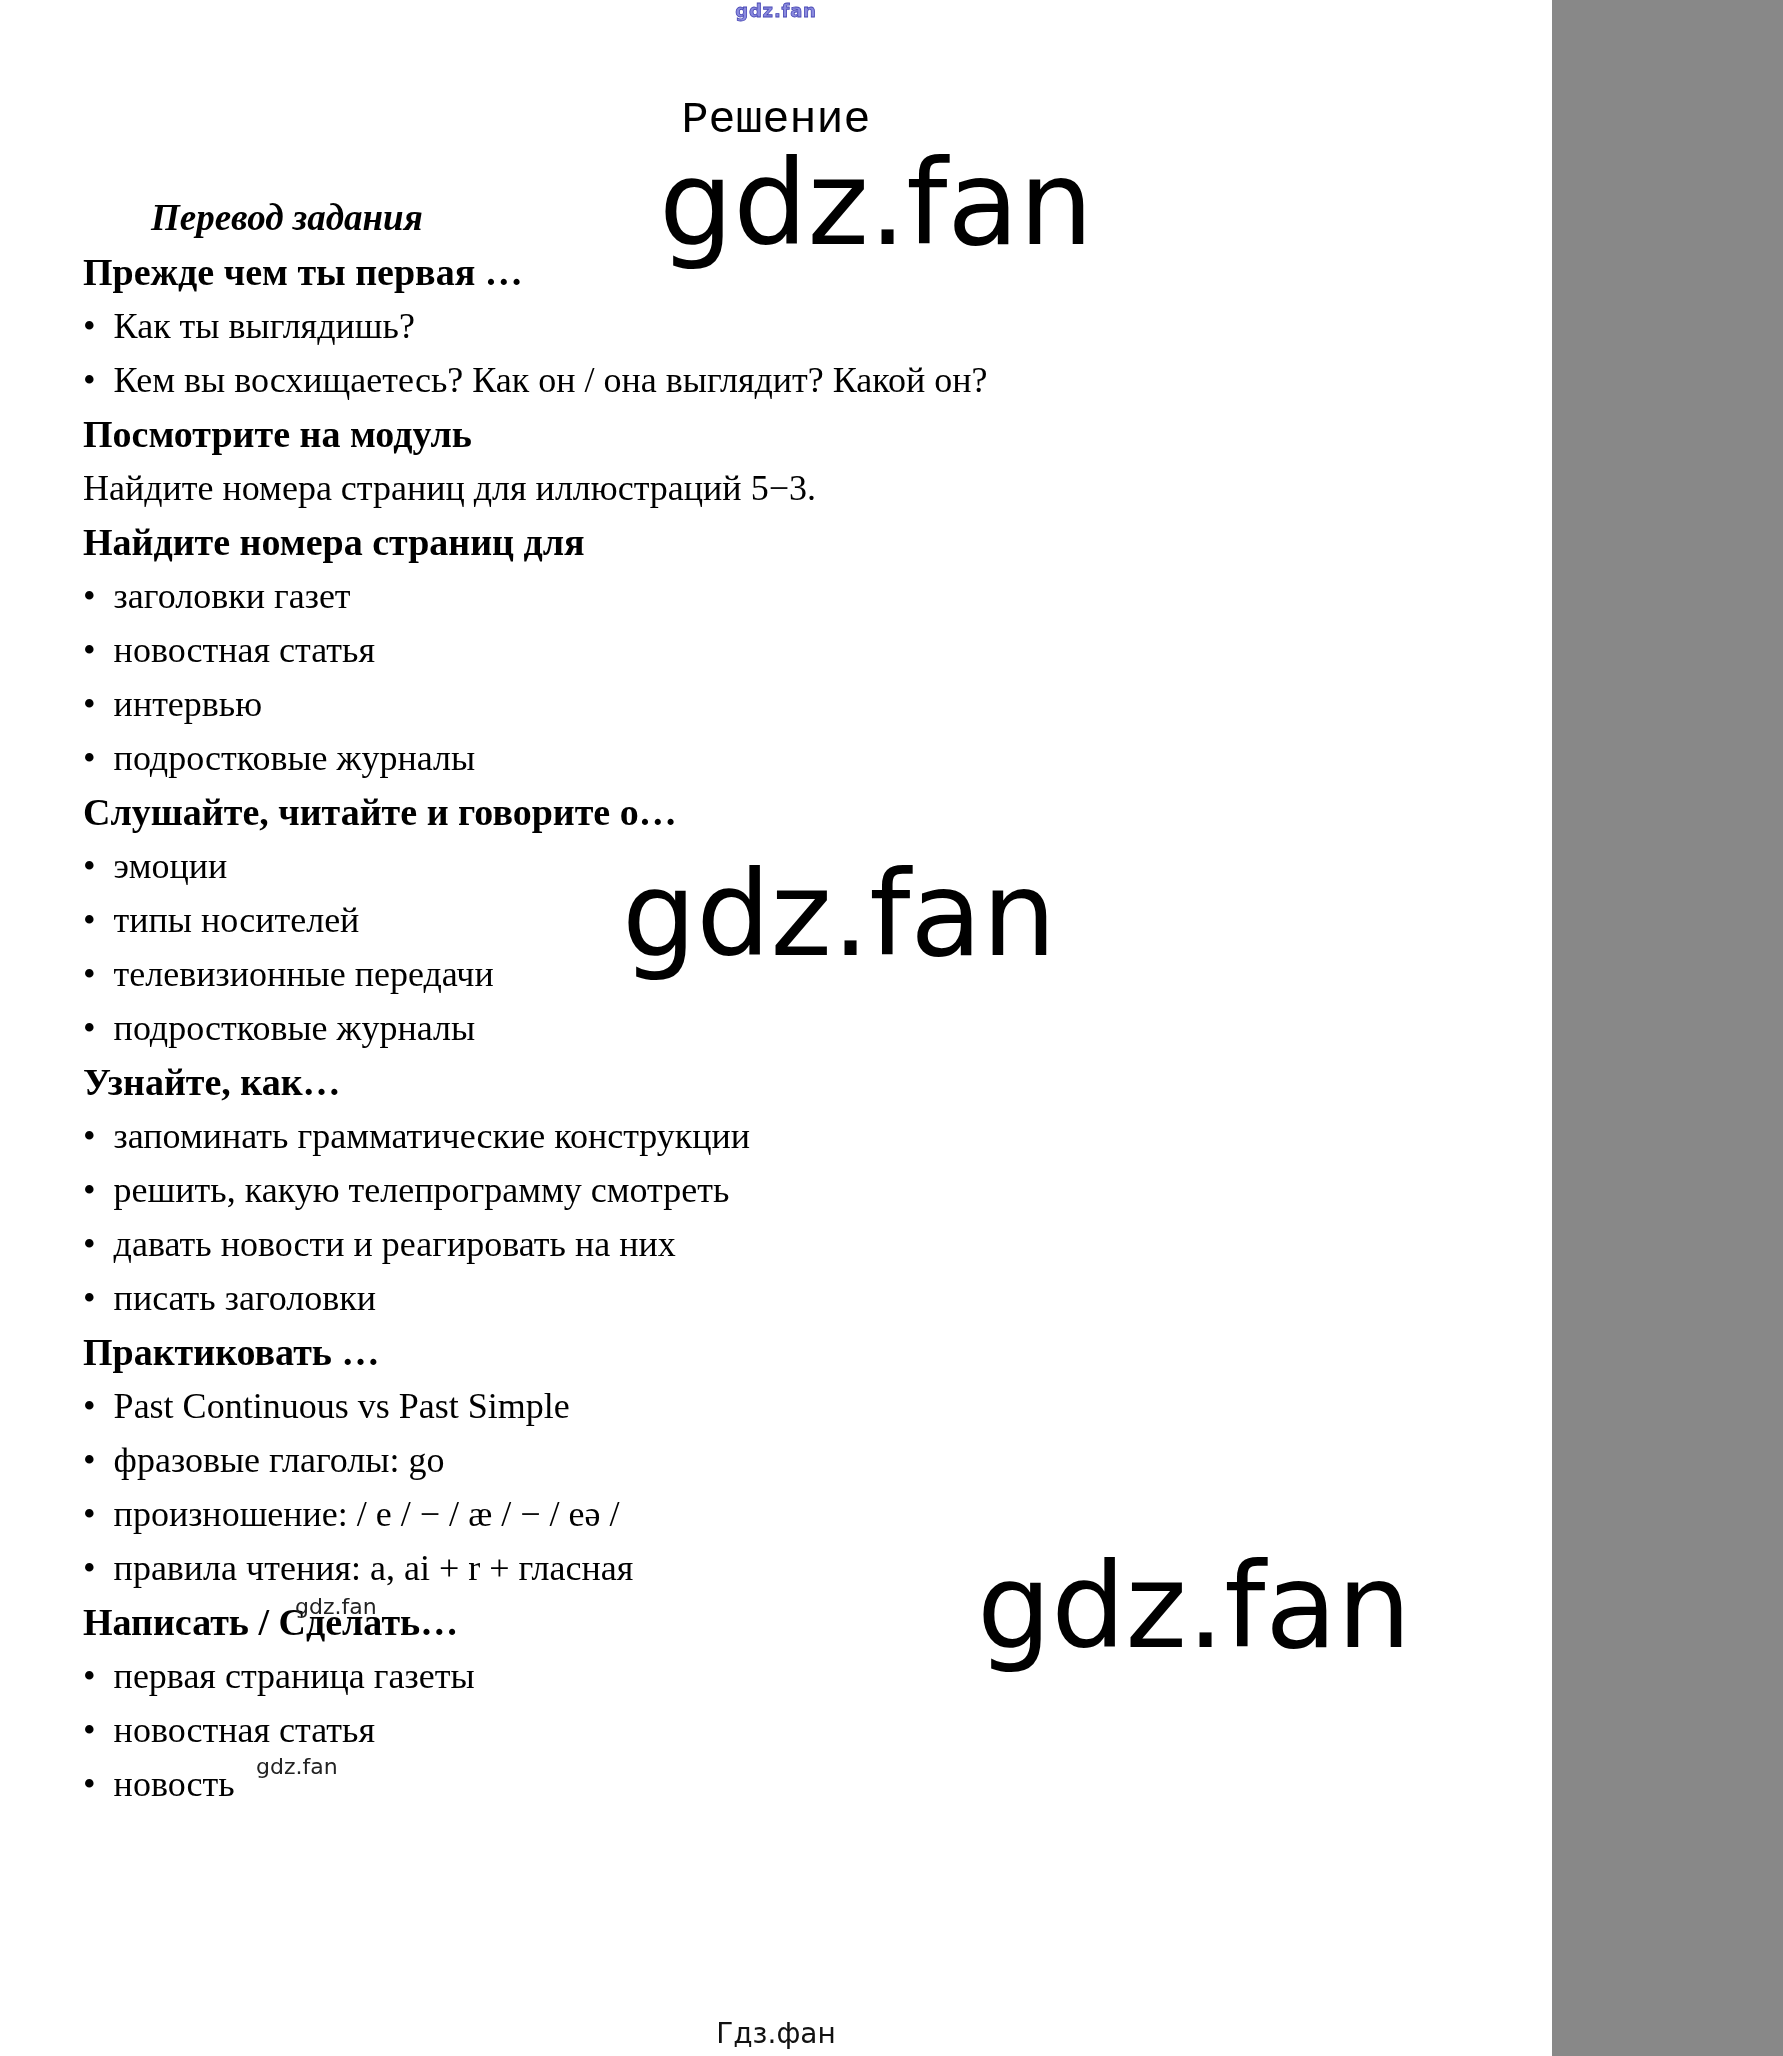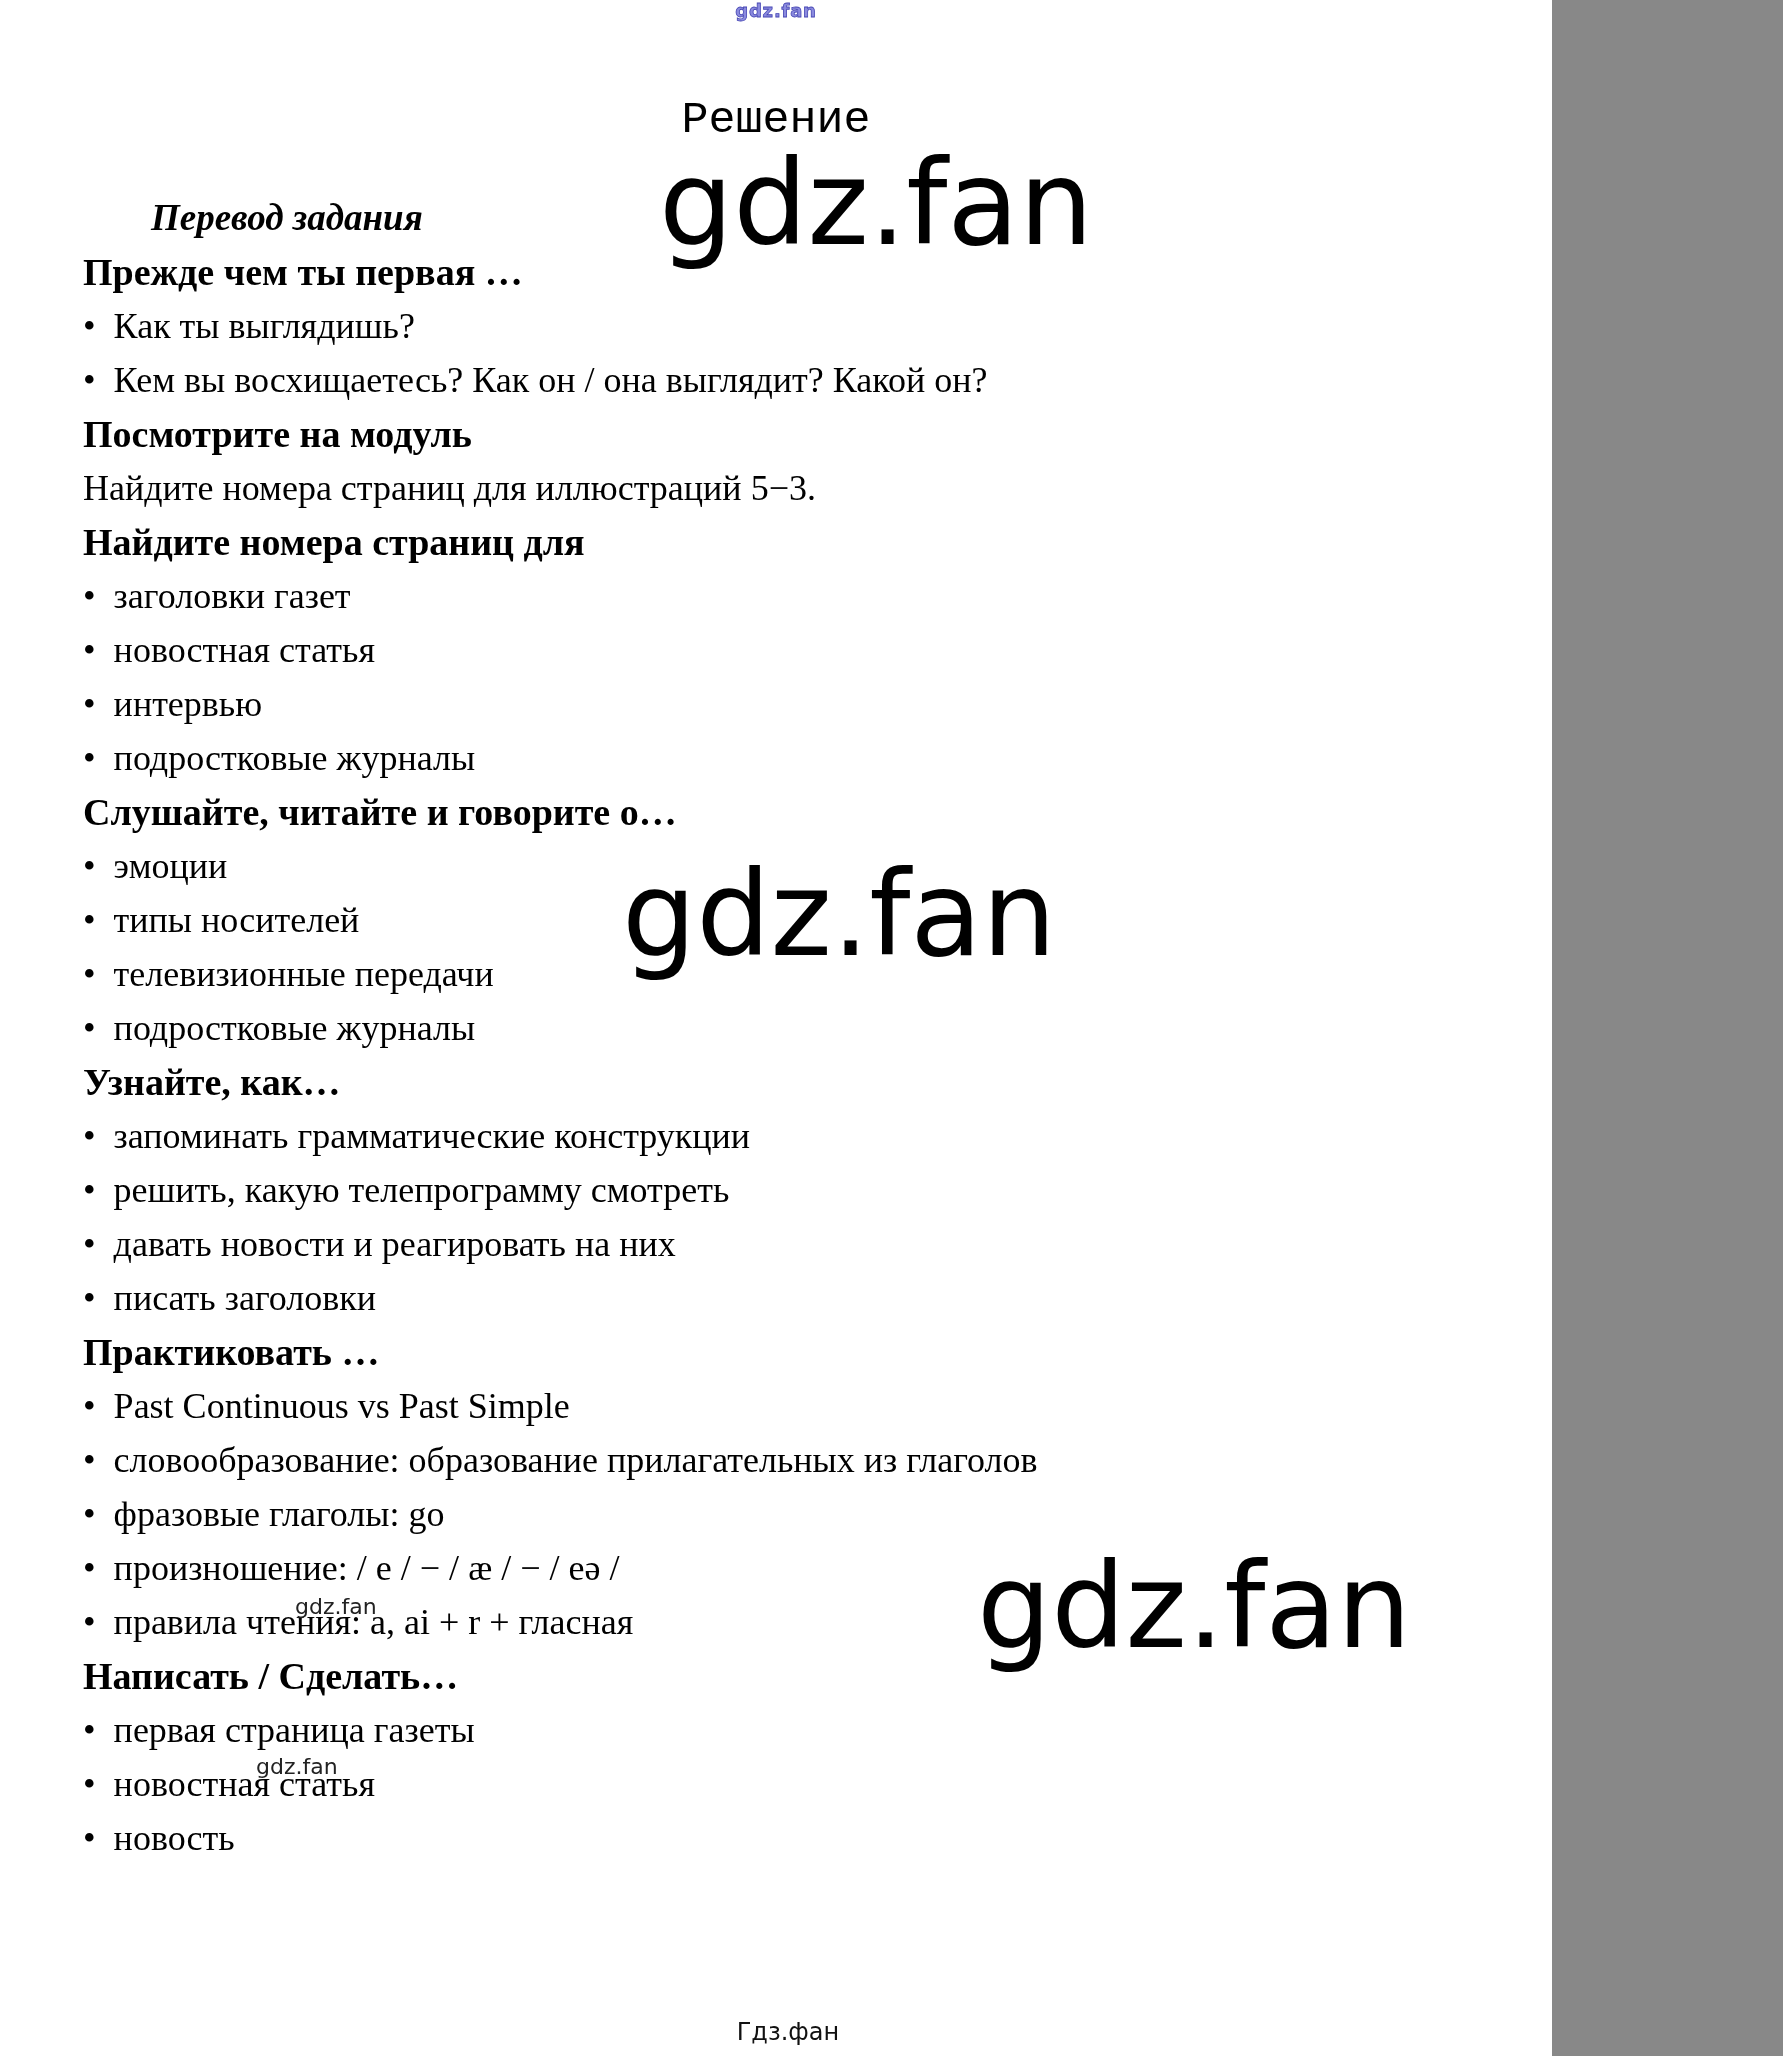--- a/index.html
+++ b/index.html
@@ -52,24 +52,24 @@
     position:absolute;top:2.4px;left:0;width:100%;
     text-align:center;
     font-family:"DejaVu Sans","Liberation Sans",sans-serif;
     font-size:18px;font-weight:700;line-height:1;
     color:#8a8ade;
     -webkit-text-stroke:0.8px #4646b4;
     letter-spacing:0.8px;
   }
   
   .footer{
-    position:absolute;top:2020px;left:12px;width:100%;
+    position:absolute;top:2020px;left:0;width:100%;
     text-align:center;
     font-family:"DejaVu Sans","Liberation Sans",sans-serif;
-    font-size:24px;line-height:1;color:#111;
+    font-size:28px;line-height:1;color:#111;
   }
 </style>
 </head>
 <body>
 
 <div class="page">
 
   <div class="wm-top">gdz.fan</div>
 
   <div class="title">Решение</div>
@@ -91,21 +91,20 @@
       <div class="line bullet"><span class="bullet-marker">•</span><span>типы носителей</span></div>
       <div class="line bullet"><span class="bullet-marker">•</span><span>телевизионные передачи</span></div>
       <div class="line bullet"><span class="bullet-marker">•</span><span>подростковые журналы</span></div>
       <div class="line header">Узнайте, как…</div>
       <div class="line bullet"><span class="bullet-marker">•</span><span>запоминать грамматические конструкции</span></div>
       <div class="line bullet"><span class="bullet-marker">•</span><span>решить, какую телепрограмму смотреть</span></div>
       <div class="line bullet"><span class="bullet-marker">•</span><span>давать новости и реагировать на них</span></div>
       <div class="line bullet"><span class="bullet-marker">•</span><span>писать заголовки</span></div>
       <div class="line header">Практиковать …</div>
       <div class="line bullet"><span class="bullet-marker">•</span><span>Past Continuous vs Past Simple</span></div>
-      <div class="line bullet"><span class="bullet-marker">•</span><span>словообразование: образование прилагательных из глаголов</span></div>
       <div class="line bullet"><span class="bullet-marker">•</span><span>фразовые глаголы: go</span></div>
       <div class="line bullet"><span class="bullet-marker">•</span><span>произношение: / e / − / æ / − / eə /</span></div>
       <div class="line bullet"><span class="bullet-marker">•</span><span>правила чтения: a, ai + r + гласная</span></div>
       <div class="line header">Написать / Сделать…</div>
       <div class="line bullet"><span class="bullet-marker">•</span><span>первая страница газеты</span></div>
       <div class="line bullet"><span class="bullet-marker">•</span><span>новостная статья</span></div>
       <div class="line bullet"><span class="bullet-marker">•</span><span>новость</span></div>
     </div>
 
   <div class="wm-big wm1">gdz.fan</div>

